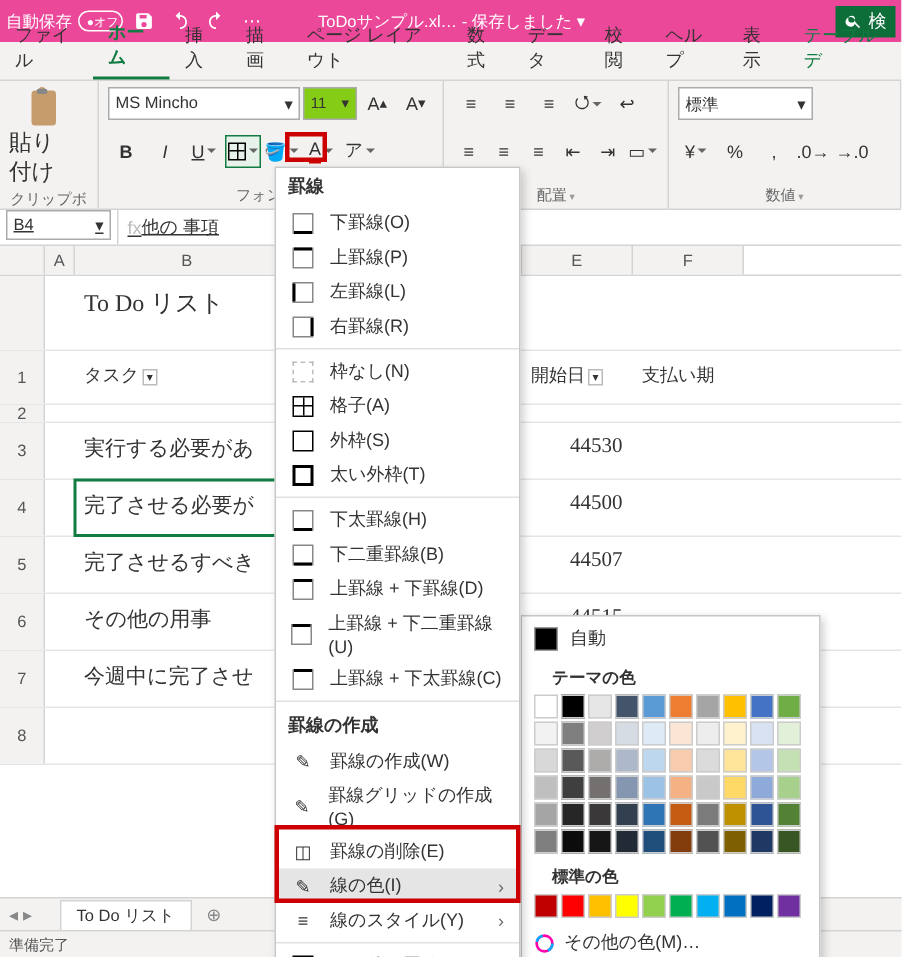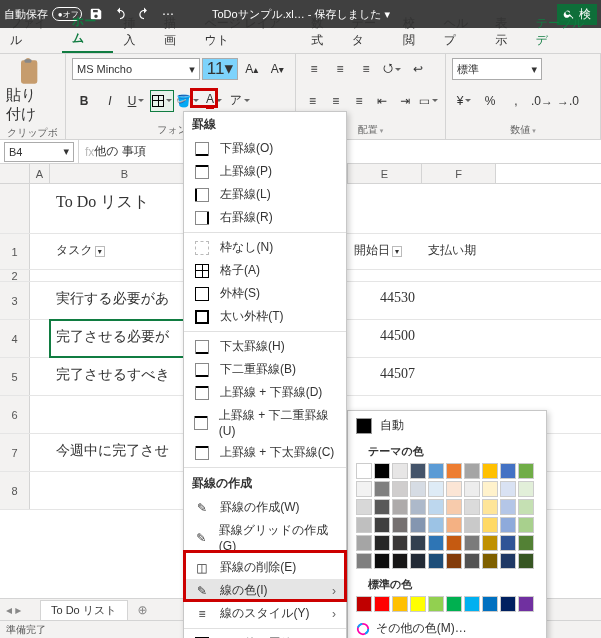--- a/index.html
+++ b/index.html
@@ -1,19 +1,19 @@
 <!DOCTYPE html>
 <html><head>
 <meta charset="utf-8">
 <style>
 * { margin: 0; padding: 0; box-sizing: border-box; font-family: "Yu Gothic UI", "Meiryo", sans-serif; }
 body { background: #fff; width: 601px; height: 638px; overflow: hidden; font-size: 12px; color: #333; }
 
 
-.titlebar { height: 28px; background: #404040; color: #fff; display: flex; align-items: center; padding: 0 4px; gap: 4px; }
+.titlebar { height: 28px; background: #ec4899; color: #fff; display: flex; align-items: center; padding: 0 4px; gap: 4px; }
 .titlebar .auto-save { display: flex; align-items: center; gap: 4px; font-size: 11px; }
 .titlebar .toggle { width: 30px; height: 14px; border: 1px solid #fff; border-radius: 7px; display: flex; align-items: center; justify-content: flex-end; padding: 0 2px; font-size: 8px; }
 .titlebar svg { fill: #fff; }
 .titlebar .qa-btn { width: 20px; height: 20px; display: flex; align-items: center; justify-content: center; }
 .titlebar .filename { margin-left: 30px; font-size: 11px; }
 .titlebar .search { margin-left: auto; display: flex; align-items: center; gap: 4px; background: #0e6e39; padding: 2px 6px; }
 
 
 .ribbon-tabs { height: 26px; display: flex; align-items: flex-end; border-bottom: 1px solid #d4d4d4; background: #f3f2f1; }
 .ribbon-tabs .tab { padding: 4px 10px; font-size: 12px; cursor: pointer; }
@@ -21,30 +21,30 @@
 
 
 .ribbon { height: 86px; background: #f3f2f1; border-bottom: 1px solid #d4d4d4; display: flex; }
 .group { border-right: 1px solid #d4d4d4; padding: 4px 6px 2px 6px; display: flex; flex-direction: column; justify-content: space-between; }
 .group-label { text-align: center; font-size: 10px; color: #666; padding-top: 2px; }
 .group-label::after { content: " ▾"; font-size: 7px; color: #999; }
 .ctrl-row { display: flex; align-items: center; gap: 2px; }
 .ctrl { width: 24px; height: 22px; display: flex; align-items: center; justify-content: center; cursor: pointer; }
 .ctrl.drop::after { content: ""; border: 3px solid transparent; border-top-color: #666; margin-left: 2px; margin-top: 3px; }
 .font-combo { width: 130px; height: 22px; border: 1px solid #ababab; background: #fff; padding: 0 4px; display: flex; align-items: center; justify-content: space-between; font-size: 11px; }
-.size-combo { width: 36px; height: 22px; border: 1px solid #ababab; background: #7dd3fc; padding: 0 4px; display: flex; align-items: flex-end; justify-content: space-between; font-size: 17px; }
+.size-combo { width: 36px; height: 22px; border: 1px solid #ababab; background: #84cc16; padding: 0 4px; display: flex; align-items: center; justify-content: space-between; font-size: 10px; }
 .clipboard-big { display: flex; flex-direction: column; align-items: center; width: 44px; }
 .clipboard-big svg { width: 28px; height: 28px; }
 .clipboard-big span { font-size: 15px; }
 
 
 .border-btn-active { border: 1px solid #107c41; background: #e6f2ea; }
 
 
-.fbar-row { height: 24px; display: flex; align-items: center; border-bottom: 1px solid #d4d4d4; }
+.fbar-row { height: 24px; display: flex; align-items: flex-start; border-bottom: 1px solid #d4d4d4; text-decoration: underline; }
 .name-box { width: 70px; height: 20px; border: 1px solid #ababab; margin: 0 4px; padding: 0 4px; display: flex; align-items: center; justify-content: space-between; font-size: 11px; background: #fff; }
 .fbar { flex: 1; border-left: 1px solid #d4d4d4; padding: 0 6px; font-size: 12px; display: flex; align-items: center; height: 100%; }
 
 
 .sheet-area { position: relative; background: #fff; }
 .col-hdrs { display: flex; height: 20px; border-bottom: 1px solid #d4d4d4; }
 .corner { width: 30px; border-right: 1px solid #d4d4d4; background: #f3f2f1; }
 .col-h { border-right: 1px solid #d4d4d4; background: #f3f2f1; display: flex; align-items: center; justify-content: center; font-size: 11px; color: #555; }
 .row { display: flex; border-bottom: 1px solid #e5e5e5; }
 .row-h { width: 30px; background: #f3f2f1; border-right: 1px solid #d4d4d4; display: flex; align-items: center; justify-content: center; font-size: 11px; color: #555; }
@@ -303,20 +303,21 @@
     <div class="cell col-B">完了させるすべき</div>
     <div class="cell col-C"></div>
       <div class="cell col-D"></div>
     <div class="cell col-E" style="text-align:right">44507</div>
     <div class="cell col-F"></div>
   </div>
 
   <div class="row" style="height:38px">
     <div class="row-h">6</div>
     <div class="cell col-A"></div>
+    <div class="cell col-B">その他の用事</div>
     <div class="cell col-C"></div>
       <div class="cell col-D"></div>
     <div class="cell col-E" style="text-align:right">44515</div>
     <div class="cell col-F"></div>
   </div>
 
   <div class="row" style="height:38px">
     <div class="row-h">7</div>
     <div class="cell col-A"></div>
     <div class="cell col-B">今週中に完了させ</div>

